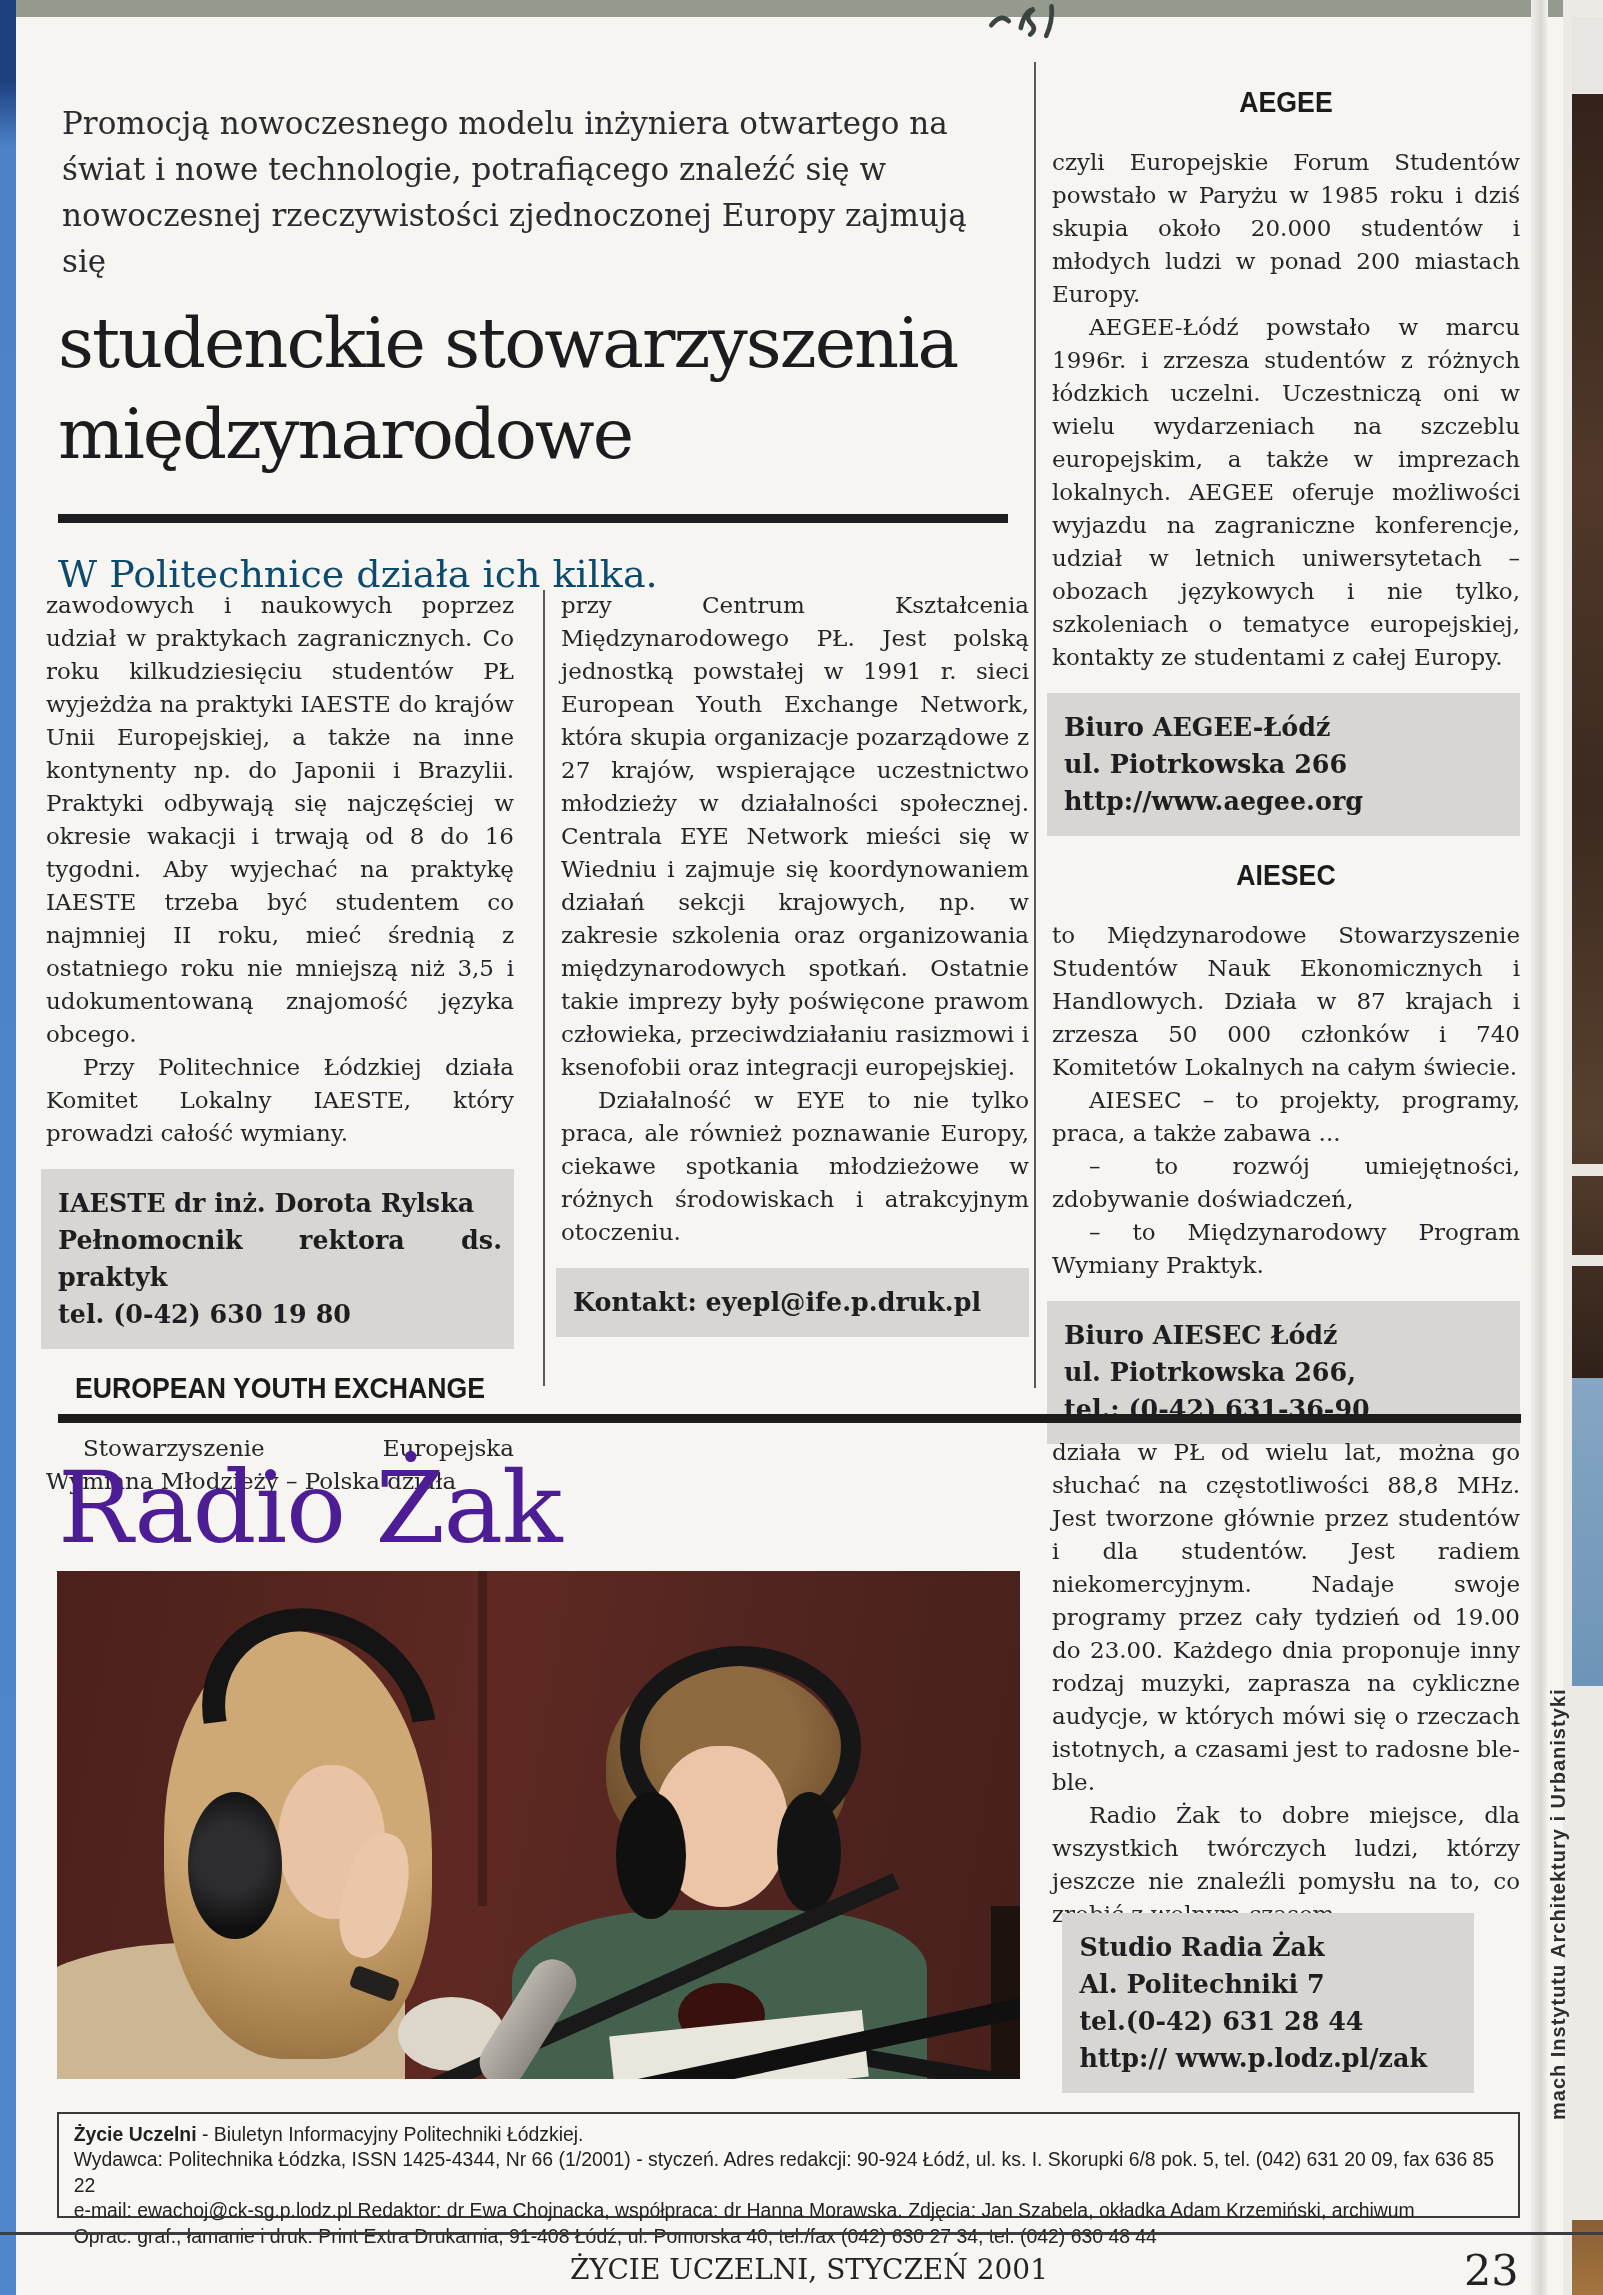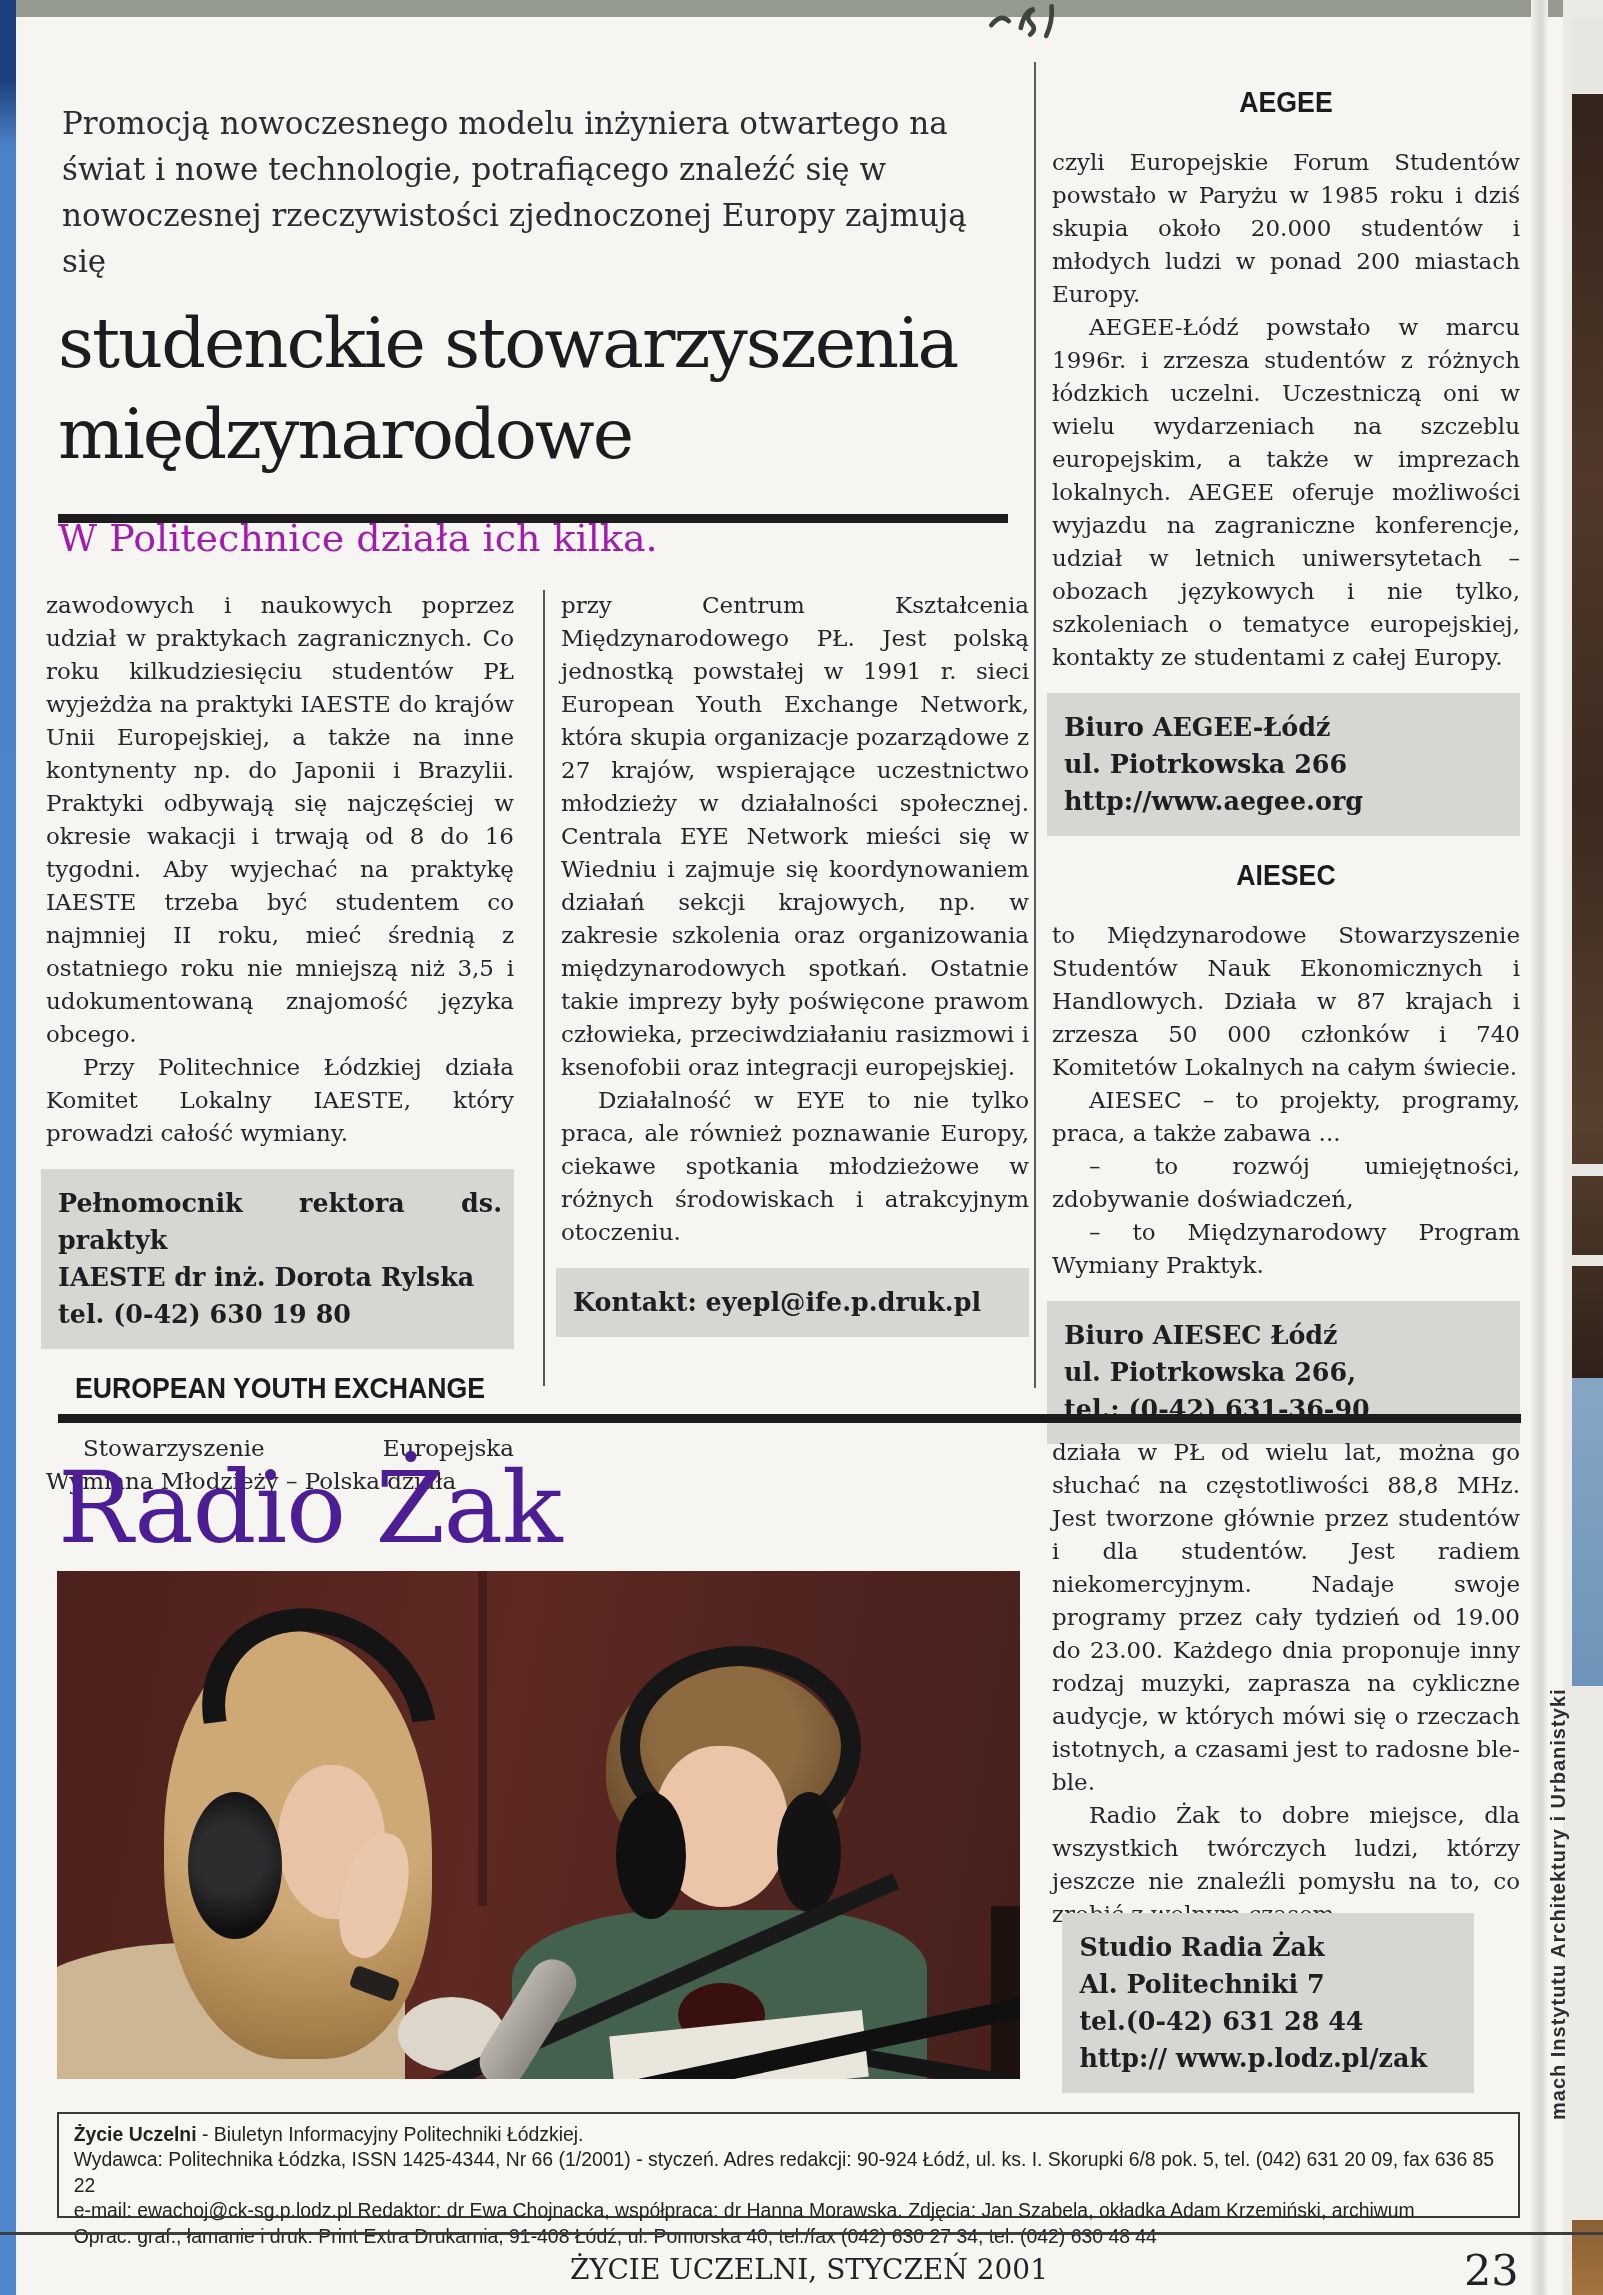--- a/index.html
+++ b/index.html
@@ -23,21 +23,21 @@
       writing-mode:vertical-rl;transform:rotate(180deg);
       font:700 20px "Liberation Sans",sans-serif;color:#2e2e30;letter-spacing:1px;white-space:nowrap;}
   .scribble{position:absolute;left:982px;top:1.3px;width:107px;height:43px;}
 
   
   .intro{position:absolute;left:62px;top:100px;width:920px;
       font-size:31px;line-height:46px;color:#2c2c30;}
   .headline{position:absolute;left:58px;width:1004px;font-size:70px;letter-spacing:-2px;color:#1c1c1e;}
   .headline.l1{top:302px;} .headline.l2{top:393px;}
   .rule-1{position:absolute;left:58px;top:514px;width:950px;height:9.4px;background:#1d1d1d;}
-  .subheading{position:absolute;left:58px;top:516px;font-size:38px;color:#a21caf;}
+  .subheading{position:absolute;left:58px;top:552px;font-size:38px;color:#0c4a6e;}
 
   
   .bodytext{font-size:23px;line-height:33px;text-align:justify;}
   .bodytext p{margin:0;}
   .bodytext p.ind{text-indent:37px;}
   .col1{position:absolute;left:46px;top:589px;width:468px;}
   .col2{position:absolute;left:561px;top:589px;width:468px;}
   .col3{position:absolute;left:1052px;top:86px;width:468px;}
   .vrule{position:absolute;width:2px;background:#59595b;}
   .vr1{left:543px;top:590px;height:796px;}
@@ -127,22 +127,22 @@
   <div class="rule-1"></div>
   <div class="subheading">W Politechnice działa ich kilka.</div>
 
   <div class="vrule vr1"></div>
   <div class="vrule vr2"></div>
 
   <div class="col1 bodytext">
     <p>zawodowych i naukowych poprzez udział w praktykach zagranicznych. Co roku kilkudziesięciu studentów PŁ wyjeżdża na praktyki IAESTE do krajów Unii Europejskiej, a także na inne kontynenty np. do Japonii i Brazylii. Praktyki odbywają się najczęściej w okresie wakacji i trwają od 8 do 16 tygodni. Aby wyjechać na praktykę IAESTE trzeba być studentem co najmniej II roku, mieć średnią z ostatniego roku nie mniejszą niż 3,5 i udokumentowaną znajomość języka obcego.</p>
     <p class="ind">Przy Politechnice Łódzkiej działa Komitet Lokalny IAESTE, który prowadzi całość wymiany.</p>
     <div class="graybox">
+      <div>IAESTE  dr inż. Dorota Rylska</div>
       <div>Pełnomocnik rektora ds. praktyk</div>
-      <div>IAESTE  dr inż. Dorota Rylska</div>
       <div>tel. (0-42) 630 19 80</div>
     </div>
     <div class="col-heading">EUROPEAN YOUTH EXCHANGE</div>
     <p class="ind">Stowarzyszenie Europejska Wymiana Młodzieży – Polska działa</p>
   </div>
 
   <div class="col2 bodytext">
     <p>przy Centrum Kształcenia Międzynarodowego PŁ. Jest polską jednostką powstałej w 1991 r. sieci European Youth Exchange Network, która skupia organizacje pozarządowe z 27 krajów, wspierające uczestnictwo młodzieży w działalności społecznej. Centrala EYE Network mieści się w Wiedniu i zajmuje się koordynowaniem działań sekcji krajowych, np. w zakresie szkolenia oraz organizowania międzynarodowych spotkań. Ostatnie takie imprezy były poświęcone prawom człowieka, przeciwdziałaniu rasizmowi i ksenofobii oraz integracji europejskiej.</p>
     <p class="ind">Działalność w EYE to nie tylko praca, ale również poznawanie Europy, ciekawe spotkania młodzieżowe w różnych środowiskach i atrakcyjnym otoczeniu.</p>
     <div class="graybox">

